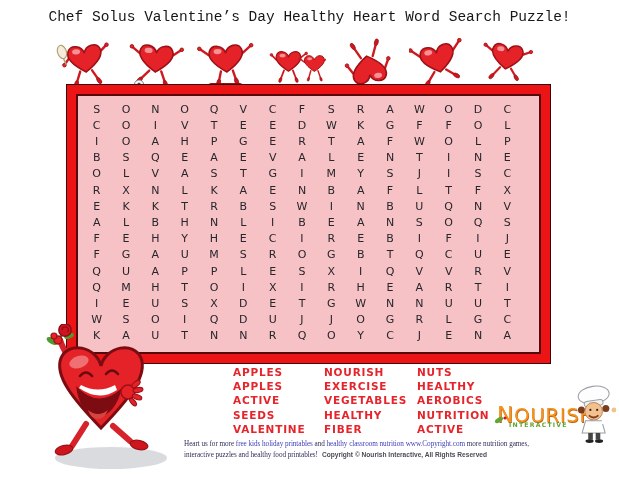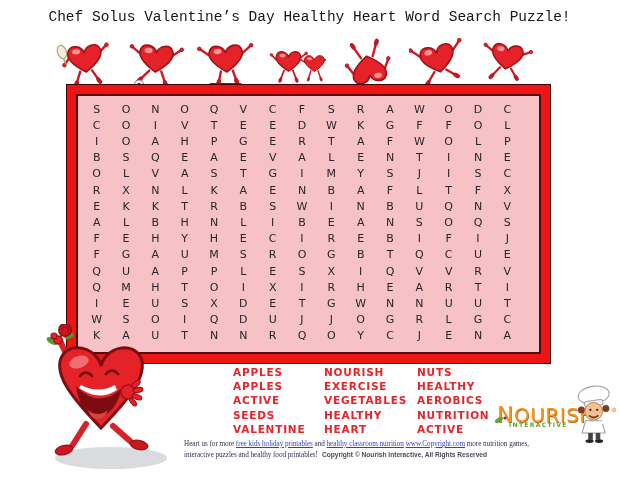--- a/index.html
+++ b/index.html
@@ -22,21 +22,21 @@
              font-size:11px;color:var(--letter-ink);}
   
   .word-col{position:absolute;top:365px;margin:0;padding:0;list-style:none;}
   .word-col-0{left:233px;} .word-col-1{left:324px;} .word-col-2{left:417px;}
   .word-item{font-size:10.5px;font-weight:bold;letter-spacing:0.8px;
              color:var(--word-red);line-height:14.2px;}
   
   .footer{position:absolute;left:184px;top:440px;width:434px;
           font-family:"Liberation Serif",serif;font-size:7.2px;color:var(--footer-ink);
           line-height:9.6px;letter-spacing:-0.05px;}
-  .footer a{color:var(--link-blue);text-decoration:underline;cursor:pointer;}
+  .footer a{color:var(--link-blue);cursor:pointer;}
   .fline{white-space:nowrap;}
   .copyright{font-family:"Liberation Sans",sans-serif;font-weight:bold;font-size:6.6px;
              color:#4b4b58;margin-left:4px;letter-spacing:0;}
   
   .big-heart{position:absolute;left:16px;top:324px;width:168px;height:154px;z-index:5;}
   
   .logo{position:absolute;left:494px;top:384px;width:124px;height:62px;}
   .logo-name{position:absolute;left:3px;top:18px;font-weight:normal;font-size:20px;
              color:var(--logo-orange);letter-spacing:0.5px;
              text-shadow:0.6px 0.6px 0 #b86310;}
@@ -417,21 +417,21 @@
       <li class="word-item">APPLES</li>
       <li class="word-item">ACTIVE</li>
       <li class="word-item">SEEDS</li>
       <li class="word-item">VALENTINE</li>
     </ul>
   <ul class="word-col word-col-1" id="word-col-1">
       <li class="word-item">NOURISH</li>
       <li class="word-item">EXERCISE</li>
       <li class="word-item">VEGETABLES</li>
       <li class="word-item">HEALTHY</li>
-      <li class="word-item">HEART</li>
+      <li class="word-item">FIBER</li>
     </ul>
   <ul class="word-col word-col-2" id="word-col-2">
       <li class="word-item">NUTS</li>
       <li class="word-item">HEALTHY</li>
       <li class="word-item">AEROBICS</li>
       <li class="word-item">NUTRITION</li>
       <li class="word-item">ACTIVE</li>
     </ul>
 
   <div class="footer">

